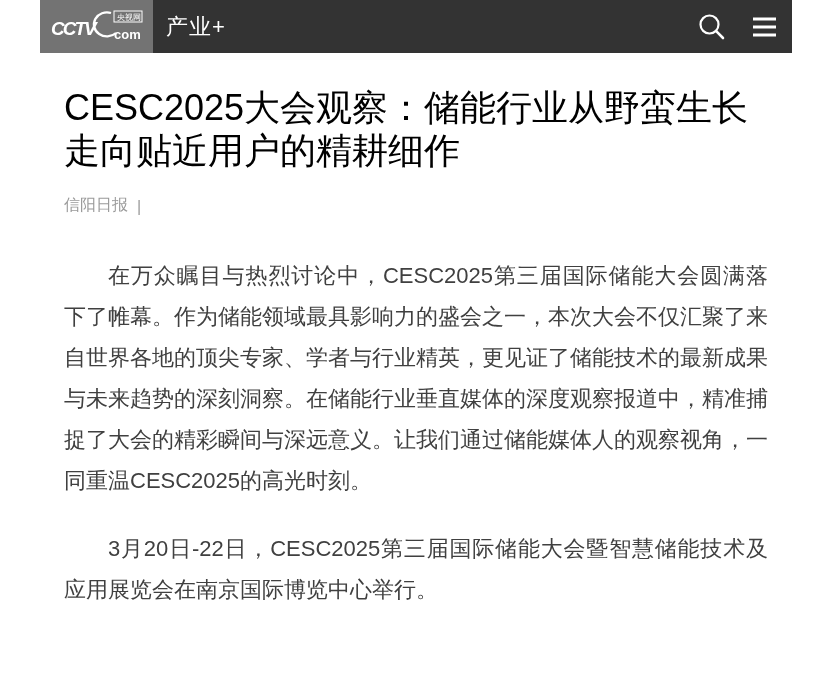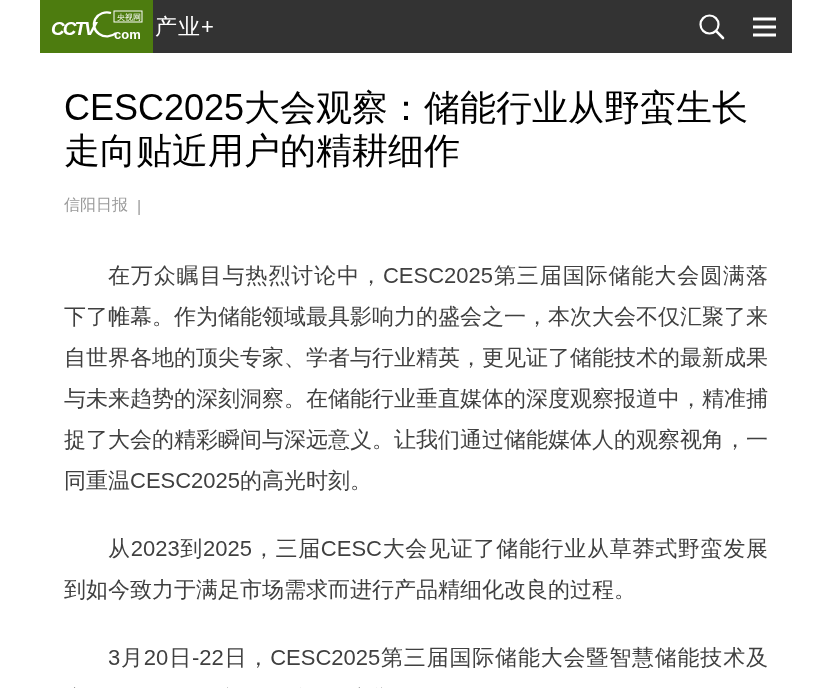--- a/index.html
+++ b/index.html
@@ -17,30 +17,30 @@
     margin: 0 40px;
     height: 53px;
     background: #333333;
     display: flex;
     align-items: center;
   }
   .logo-block {
     flex: 0 0 auto;
     width: 113px;
     height: 53px;
-    background: #4d7c0f;
+    background: #737373;
     display: flex;
     align-items: center;
     justify-content: center;
     cursor: pointer;
   }
   .channel-label {
     color: #ffffff;
     font-size: 22px;
-    margin-left: 2px;
+    margin-left: 13px;
     letter-spacing: 1px;
     cursor: pointer;
     white-space: nowrap;
   }
   .header-spacer { flex: 1; }
   .icon-btn {
     background: none;
     border: none;
     padding: 0;
     cursor: pointer;
@@ -118,16 +118,15 @@
 <main class="article">
   <h1 class="article-title">CESC2025大会观察：储能行业从野蛮生长走向贴近用户的精耕细作</h1>
 
   <div class="article-meta">
     <span>信阳日报</span>
     <span>|</span>
   </div>
 
   <div class="article-body">
     <p>在万众瞩目与热烈讨论中，CESC2025第三届国际储能大会圆满落下了帷幕。作为储能领域最具影响力的盛会之一，本次大会不仅汇聚了来自世界各地的顶尖专家、学者与行业精英，更见证了储能技术的最新成果与未来趋势的深刻洞察。在储能行业垂直媒体的深度观察报道中，精准捕捉了大会的精彩瞬间与深远意义。让我们通过储能媒体人的观察视角，一同重温CESC2025的高光时刻。</p>
-    <p>从2023到2025，三届CESC大会见证了储能行业从草莽式野蛮发展到如今致力于满足市场需求而进行产品精细化改良的过程。</p>
     <p>3月20日-22日，CESC2025第三届国际储能大会暨智慧储能技术及应用展览会在南京国际博览中心举行。</p>
   </div>
 </main>
 
 </body></html>

